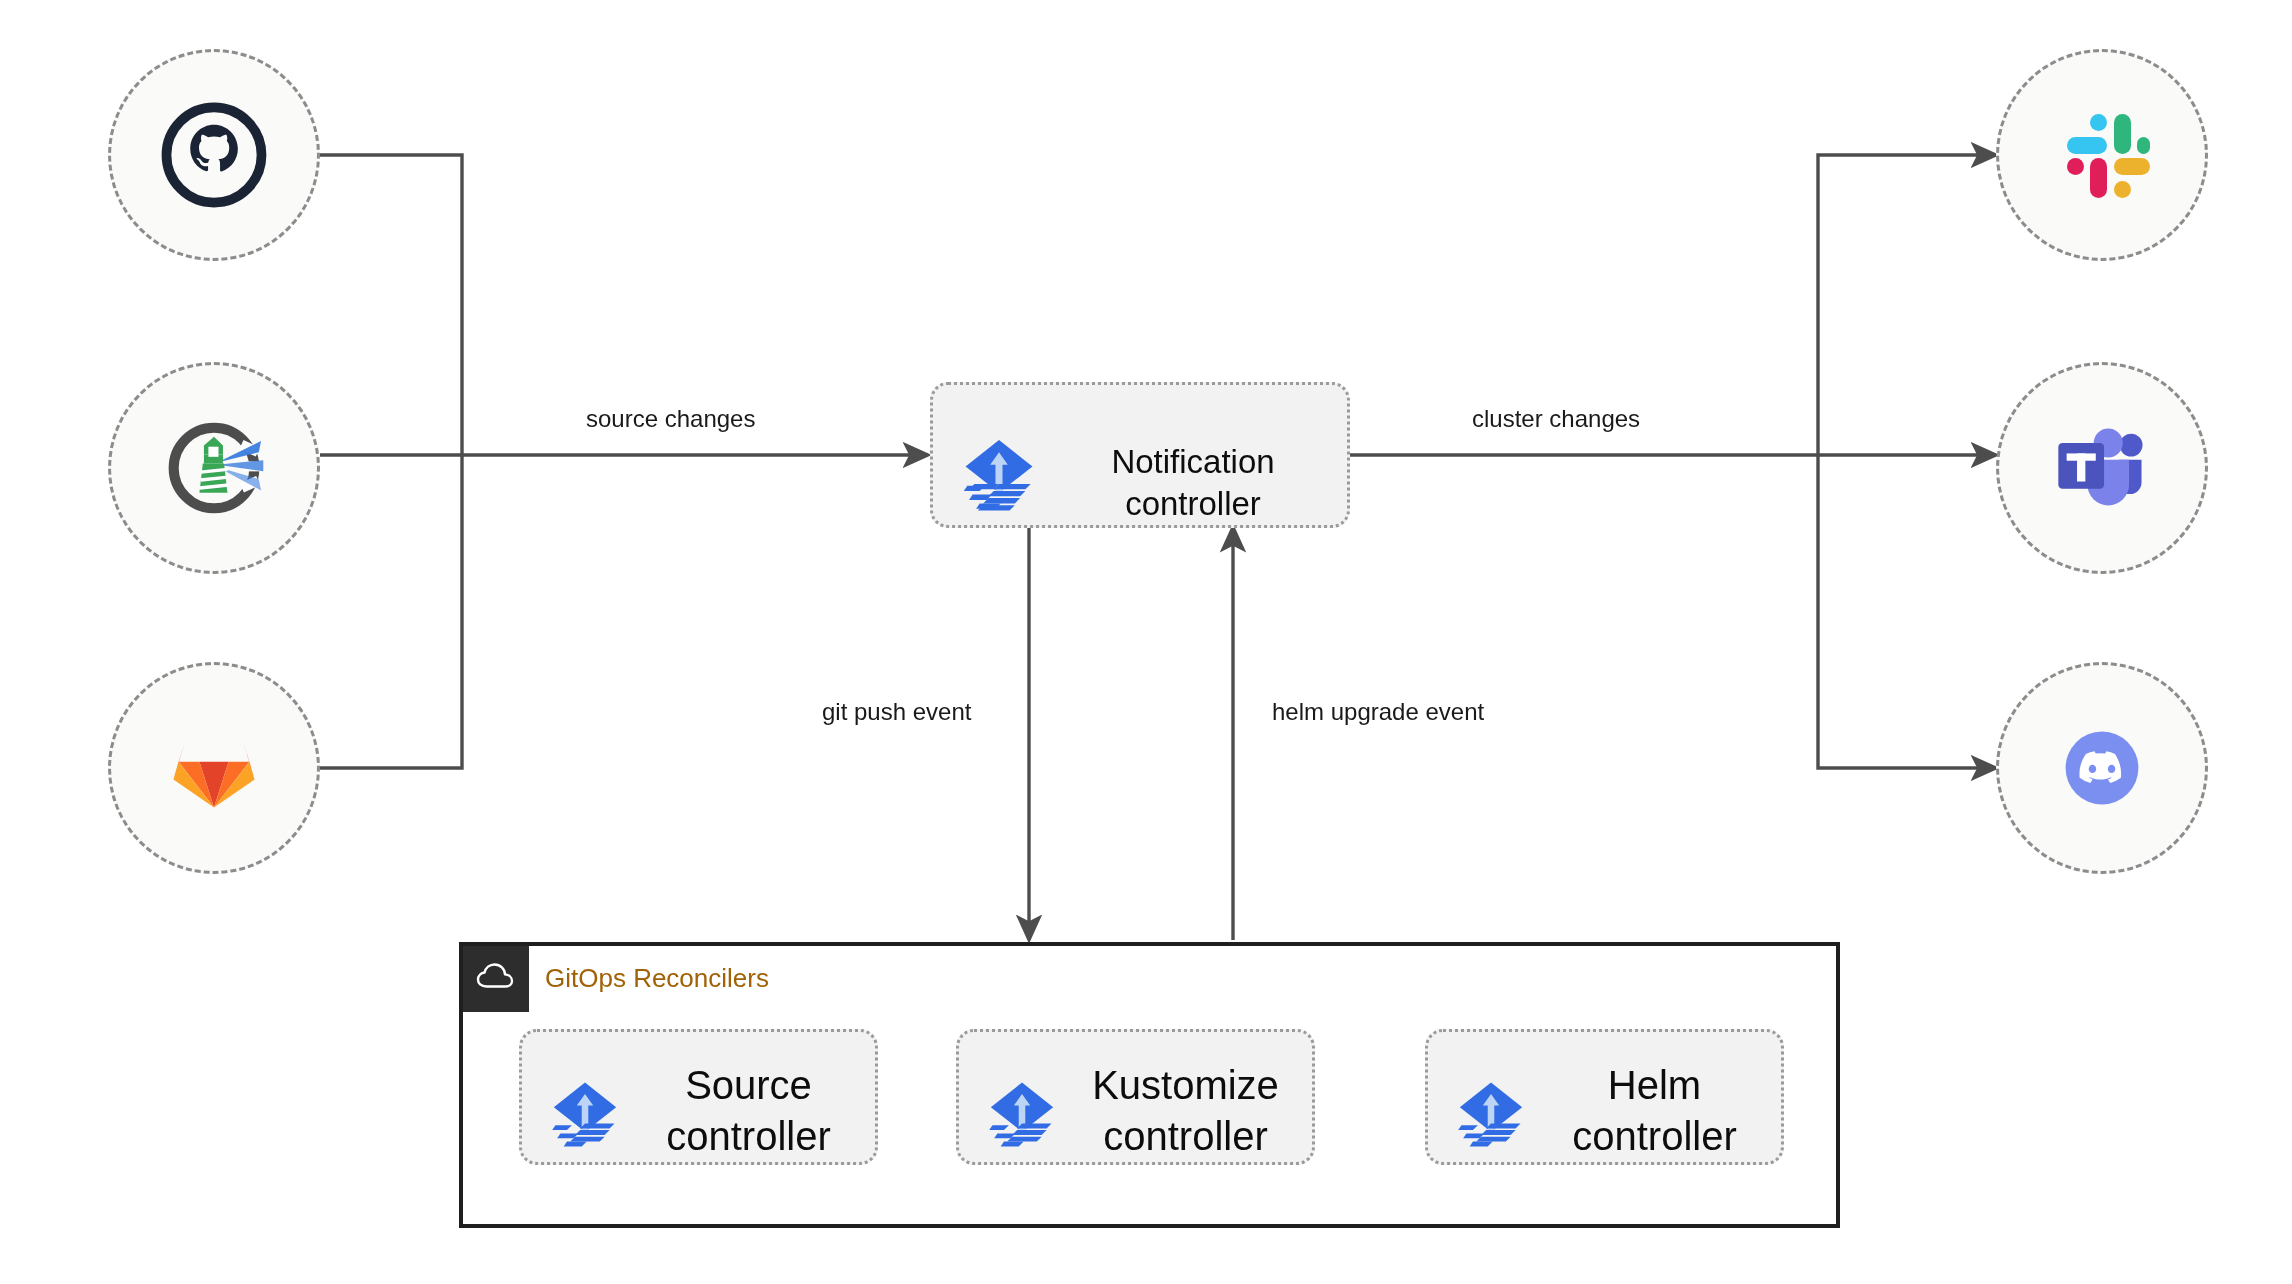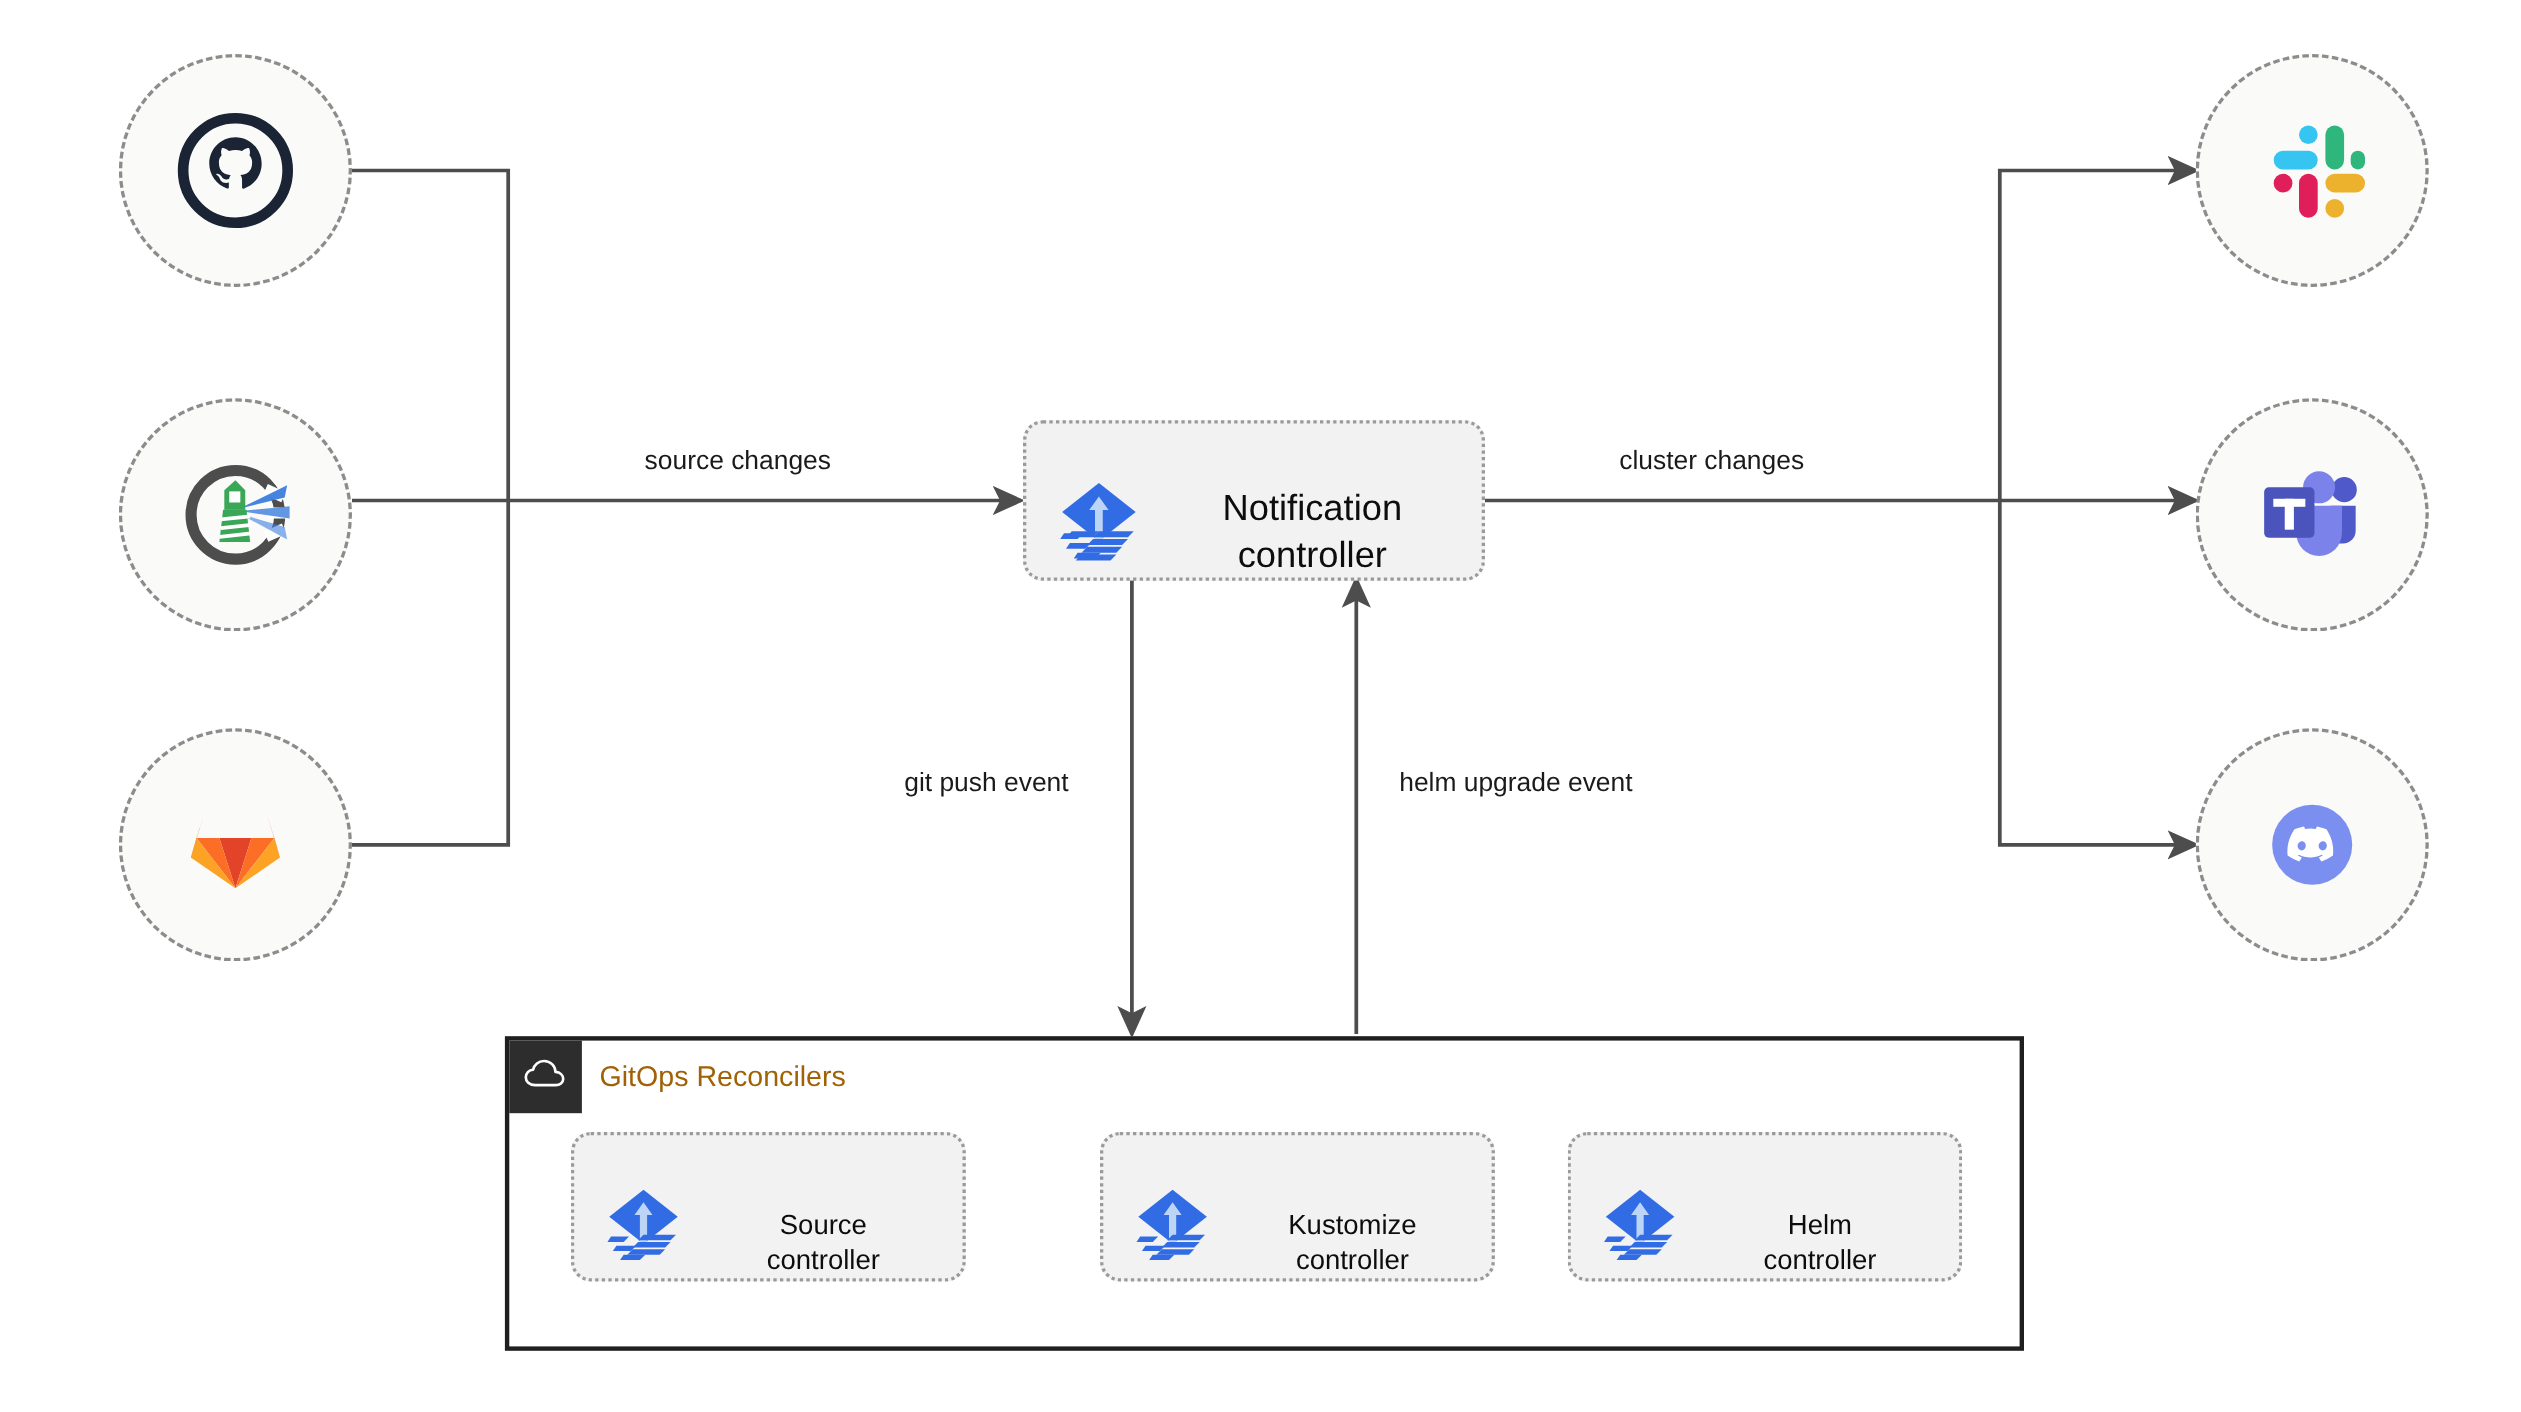--- a/index.html
+++ b/index.html
@@ -50,21 +50,21 @@
     border-radius: 18px;
     box-sizing: border-box;
     display: flex;
     align-items: flex-end;
     padding-left: 22px;
     gap: 16px;
   }
   .ctrl-label {
     flex: 1;
     text-align: center;
-    font-size: 25px;
+    font-size: 40px;
     line-height: 1.28;
     color: #0d0d0d;
     padding-right: 20px;
     white-space: pre-line;
   }
   .ctrl-box.big .ctrl-label { font-size: 33px; }
 
   
   #reconcilers {
     position: absolute;
@@ -290,21 +290,21 @@
           <path d="M50 58 L86 58 L80 64 L44 64 Z"></path>
           <path d="M44 66 L80 66 L74 72 L38 72 Z"></path>
           <path d="M38 74 L74 74 L68 80 L32 80 Z"></path>
         </g>
       </svg>
     </span>
     <span class="ctrl-label">Source
 controller</span>
   </div>
 
-  <div class="ctrl-box" style="left:1000px; top:1029px; width:359px; height:136px;">
+  <div class="ctrl-box" style="left:956px; top:1029px; width:359px; height:136px;">
     <span>
       <svg width="82" height="82" viewBox="0 0 100 100">
         <path fill="#326ce5" d="M50 8 L88 38 L50 68 L12 38 Z"></path>
         <path fill="#bcd4f6" d="M50 22 L60 36 L54 36 L54 66 L46 66 L46 36 L40 36 Z"></path>
         <g fill="#326ce5">
           <path d="M14 60 L34 60 L28 66 L10 66 Z"></path>
           <path d="M20 70 L42 70 L36 76 L16 76 Z"></path>
           <path d="M28 80 L52 80 L46 86 L24 86 Z"></path>
           <path d="M50 58 L86 58 L80 64 L44 64 Z"></path>
           <path d="M44 66 L80 66 L74 72 L38 72 Z"></path>

